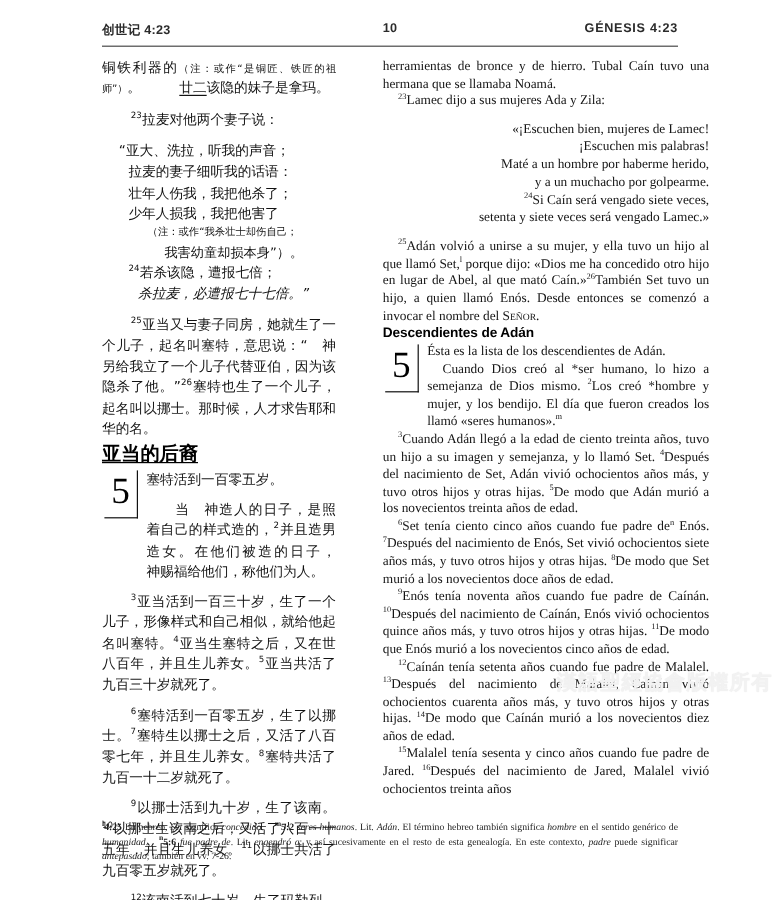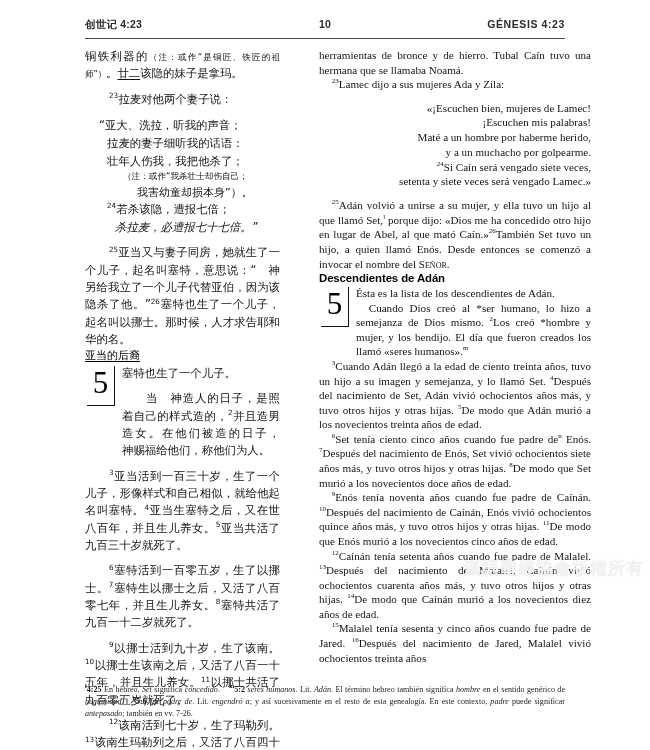--- a/index.html
+++ b/index.html
@@ -77,21 +77,21 @@
     font-family: "DejaVu Sans", "Liberation Sans", sans-serif;
     font-size: 11.4px;
     line-height: 1.52;
     color: #121212;
     text-align: justify;
     text-justify: inter-character;
   }
   .cn p { margin: 0; }
   .cn .para { text-indent: 2.1em; margin-top: 8px; }
   .cn .flow { text-indent: 0; }
-  .cn .nm { text-decoration: underline; text-underline-offset: 1.5px; }
+  .cn .nm { text-decoration: underline; text-underline-offset: 1.5px; margin-left: 32px; }
   .cn .note {
     font-size: 8.6px;
     letter-spacing: -0.2px;
   }
   .cn .vn {
     font-size: 7.2px;
     vertical-align: super;
     line-height: 0;
     padding-right: 0.3px;
   }
@@ -149,22 +149,22 @@
     line-height: 1.33;
     text-align: right;
   }
   .es-poem .pl { text-indent: 0; padding-left: 26px; }
   .es-poem .pl.in2 { padding-left: 42px; }
   .es-poem .pl.in0 { padding-left: 14px; }
 
   
   .head-cn {
     font-family: "DejaVu Sans", "Liberation Sans", sans-serif;
-    font-weight: normal;
-    font-size: 11px;
+    font-weight: bold;
+    font-size: 16px;
     color: #000;
     margin-top: 12px;
     margin-bottom: 2px;
     text-decoration: underline;
     text-underline-offset: 2px;
   }
   .head-es {
     font-family: "Liberation Sans", "DejaVu Sans", sans-serif;
     font-weight: bold;
     font-size: 11.4px;
@@ -246,34 +246,35 @@
   <div class="col col-cn cn">
 
     <p class="flow"><span>铜铁利器的</span><span class="note">（注：或作“是铜匠、铁匠的祖师”）</span><span>。</span><span class="nm">廿二</span><span>该隐的妹子是拿玛。</span></p>
 
     <p class="para"><span class="vn">23</span><span>拉麦对他两个妻子说：</span></p>
 
     <div class="cn-poem">
       <p class="pl">“亚大、洗拉，听我的声音；</p>
       <p class="pl in2">拉麦的妻子细听我的话语：</p>
       <p class="pl in2">壮年人伤我，我把他杀了；</p>
+      <p class="pl in2">少年人损我，我把他害了</p>
       <p class="pl ntx">（注：或作“我杀壮士却伤自己；</p>
       <p class="pl ntx2">我害幼童却损本身”）。</p>
       <p class="pl in2"><span class="vn">24</span><span>若杀该隐，遭报七倍；</span></p>
       <p class="pl in3">杀拉麦，必遭报七十七倍。”</p>
     </div>
 
     <p class="para"><span class="vn">25</span><span>亚当又与妻子同房，她就生了一个儿子，起名叫塞特，意思说：“　神另给我立了一个儿子代替亚伯，因为该隐杀了他。”</span><span class="vn">26</span><span>塞特也生了一个儿子，起名叫以挪士。那时候，人才求告耶和华的名。</span></p>
 
     <p class="head-cn">亚当的后裔</p>
 
     <div class="chapblock">
       <div class="dropcap">5</div>
       <div class="afterfloat">
-        <p class="flow">塞特也生了一个儿子。</p>
+        <p class="flow">塞特活到一百零五岁。</p>
         <p class="para"><span>当　神造人的日子，是照着自己的样式造的，</span><span class="vn">2</span><span>并且造男造女。在他们被造的日子，　神赐福给他们，称他们为人。</span></p>
       </div>
       <div class="clearer"></div>
     </div>
 
     <p class="para"><span class="vn">3</span><span>亚当活到一百三十岁，生了一个儿子，形像样式和自己相似，就给他起名叫塞特。</span><span class="vn">4</span><span>亚当生塞特之后，又在世八百年，并且生儿养女。</span><span class="vn">5</span><span>亚当共活了九百三十岁就死了。</span></p>
 
     <p class="para"><span class="vn">6</span><span>塞特活到一百零五岁，生了以挪士。</span><span class="vn">7</span><span>塞特生以挪士之后，又活了八百零七年，并且生儿养女。</span><span class="vn">8</span><span>塞特共活了九百一十二岁就死了。</span></p>
 
     <p class="para"><span class="vn">9</span><span>以挪士活到九十岁，生了该南。</span><span class="vn">10</span><span>以挪士生该南之后，又活了八百一十五年，并且生儿养女。</span><span class="vn">11</span><span>以挪士共活了九百零五岁就死了。</span></p>

